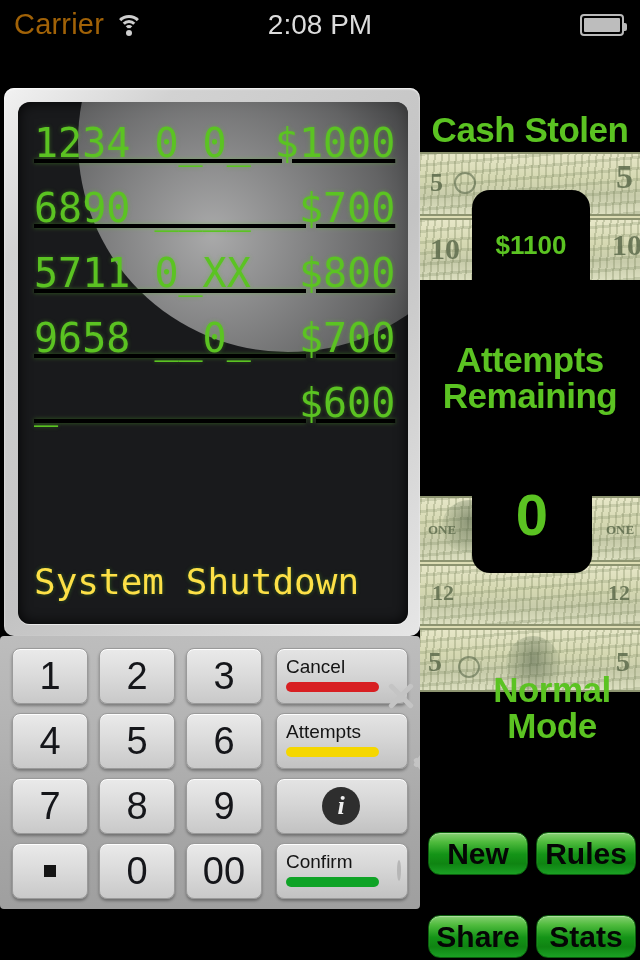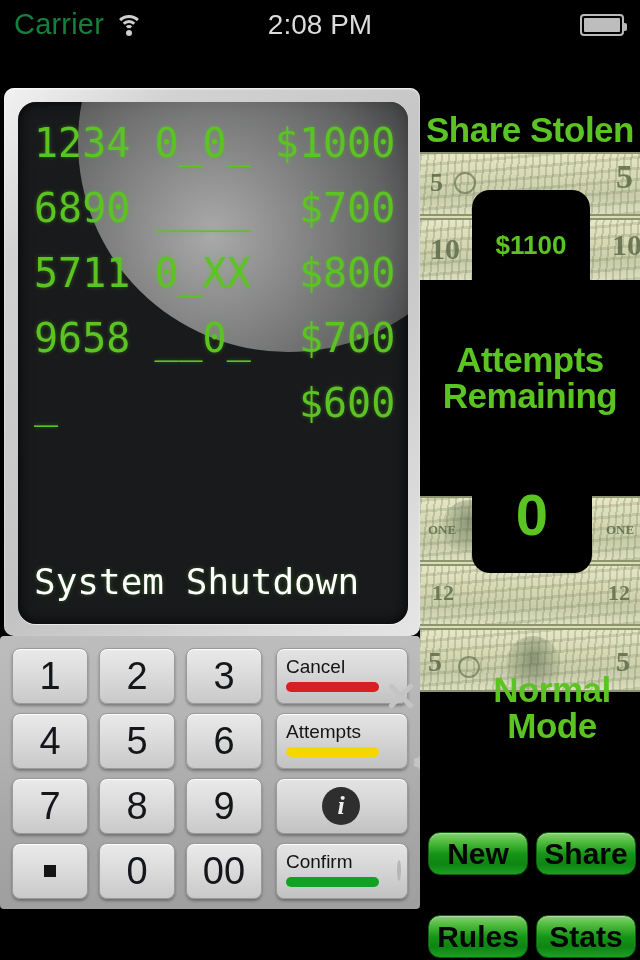--- a/index.html
+++ b/index.html
@@ -13,21 +13,21 @@
 
   
   .statusbar {
     position: absolute; top: 0; left: 0; width: 640px; height: 52px;
     background: #000; color: #c9c9c9;
   }
   .sb-left {
     position: absolute; left: 14px; top: 8px;
     display: flex; align-items: center; gap: 10px;
   }
-  .sb-carrier { font-size: 29px; letter-spacing: .2px; color: #15803d; }
+  .sb-carrier { font-size: 29px; letter-spacing: .2px; color: #a16207; }
   .sb-wifi { width: 30px; height: 24px; position: relative; display:inline-block; }
   .sb-wifi i {
     position: absolute; left: 50%; transform: translateX(-50%);
     border: 3.5px solid #cfcfcf; border-bottom-color: transparent;
     border-left-color: transparent; border-right-color: transparent;
     border-radius: 50%;
   }
   .sb-wifi i.a { width: 28px; height: 28px; top: 2px; }
   .sb-wifi i.b { width: 18px; height: 18px; top: 7px; }
   .sb-wifi i.c { width: 9px;  height: 9px;  top: 12px; }
@@ -53,43 +53,44 @@
   
   .atm-display {
     position: absolute; left: 4px; top: 88px; width: 416px; height: 548px;
     background: linear-gradient(135deg,#f2f2f2 0%, #d2d2d2 18%, #c3c3c3 55%, #e6e6e6 100%);
     border-radius: 10px;
     padding: 14px 12px 12px 14px;
     box-shadow: inset 0 1px 2px rgba(255,255,255,.9);
   }
   .screen {
     position: relative; width: 100%; height: 100%;
-    background: #191a1c; border-radius: 18px; overflow: hidden;
+    background: #191a1c; border-radius: 12px; overflow: hidden;
     box-shadow: inset 0 0 14px rgba(0,0,0,.9), 0 1px 0 rgba(255,255,255,.6);
+    text-decoration: underline;
   }
   .glare {
     position: absolute; right: -90px; top: -170px;
     width: 420px; height: 420px; border-radius: 50%;
     background: radial-gradient(circle at 32% 72%,
         rgba(210,210,210,.78) 0%, rgba(160,160,160,.55) 42%,
         rgba(80,80,80,.22) 68%, rgba(0,0,0,0) 80%);
     pointer-events: none;
   }
   .screen-text {
     position: relative; z-index: 2;
     padding: 18px 6px 0 16px;
     font-family: "DejaVu Sans Mono", monospace;
     font-size: 40px; line-height: 47px;
     color: #5bc322; letter-spacing: 0px; white-space: pre;
     text-shadow: 0 0 4px rgba(91,195,34,.4);
   }
   .screen-status {
     position: absolute; z-index: 2; left: 16px; bottom: 22px;
     font-family: "DejaVu Sans Mono", monospace;
-    font-size: 36px; color: #ffffff; white-space: pre;
+    font-size: 36px; color: #fde047; white-space: pre;
     text-shadow: 0 0 4px rgba(91,195,34,.4);
   }
 
   
   .keypad {
     position: absolute; left: 0px; top: 636px; width: 420px; height: 273px;
     background: linear-gradient(180deg,#bdbdbd 0%, #b3b3b3 35%, #a6a6a6 72%, #9f9f9f 100%);
     border-radius: 4px;
   }
   .keys-grid {
@@ -288,21 +289,21 @@
       </div>
       <div class="skey">
         <span class="lbl">Confirm</span>
         <span class="bar" style="background:#0fa326"></span>
         <span class="gl"><span class="circle-icon"></span></span>
       </div>
     </div>
   </div>
 
   <div class="right">
-    <div class="panel-title cash-title">Share Stolen</div>
+    <div class="panel-title cash-title">Cash Stolen</div>
 
     <div class="money-strip cash-strip">
       <div class="bill" style="top:0;height:64px"></div>
       <div class="bill" style="top:66px;height:64px"></div>
       <span class="denom" style="left:10px;top:16px;font-size:26px">5</span>
       <span class="denom" style="left:196px;top:6px;font-size:34px">5</span>
       <span class="denom" style="left:10px;top:80px;font-size:30px">10</span>
       <span class="denom" style="left:192px;top:76px;font-size:30px">10</span>
       <span class="seal" style="left:34px;top:20px;width:22px;height:22px"></span>
       <span class="portrait" style="left:88px;top:70px;width:52px;height:56px"></span>
@@ -328,22 +329,22 @@
       <span class="seal" style="left:38px;top:160px;width:22px;height:22px"></span>
     </div>
 
     <div class="panel-title mode-title">
       <span>Normal</span><br>
       <span>Mode</span>
     </div>
 
     <div class="game-buttons">
       <div class="gbtn">New</div>
+      <div class="gbtn">Rules</div>
       <div class="gbtn">Share</div>
-      <div class="gbtn">Rules</div>
       <div class="gbtn">Stats</div>
     </div>
   </div>
 
   <div class="value-box cash-box">$1100</div>
   <div class="value-box attempt-box">0</div>
 
 </div>
 
 </body></html>

